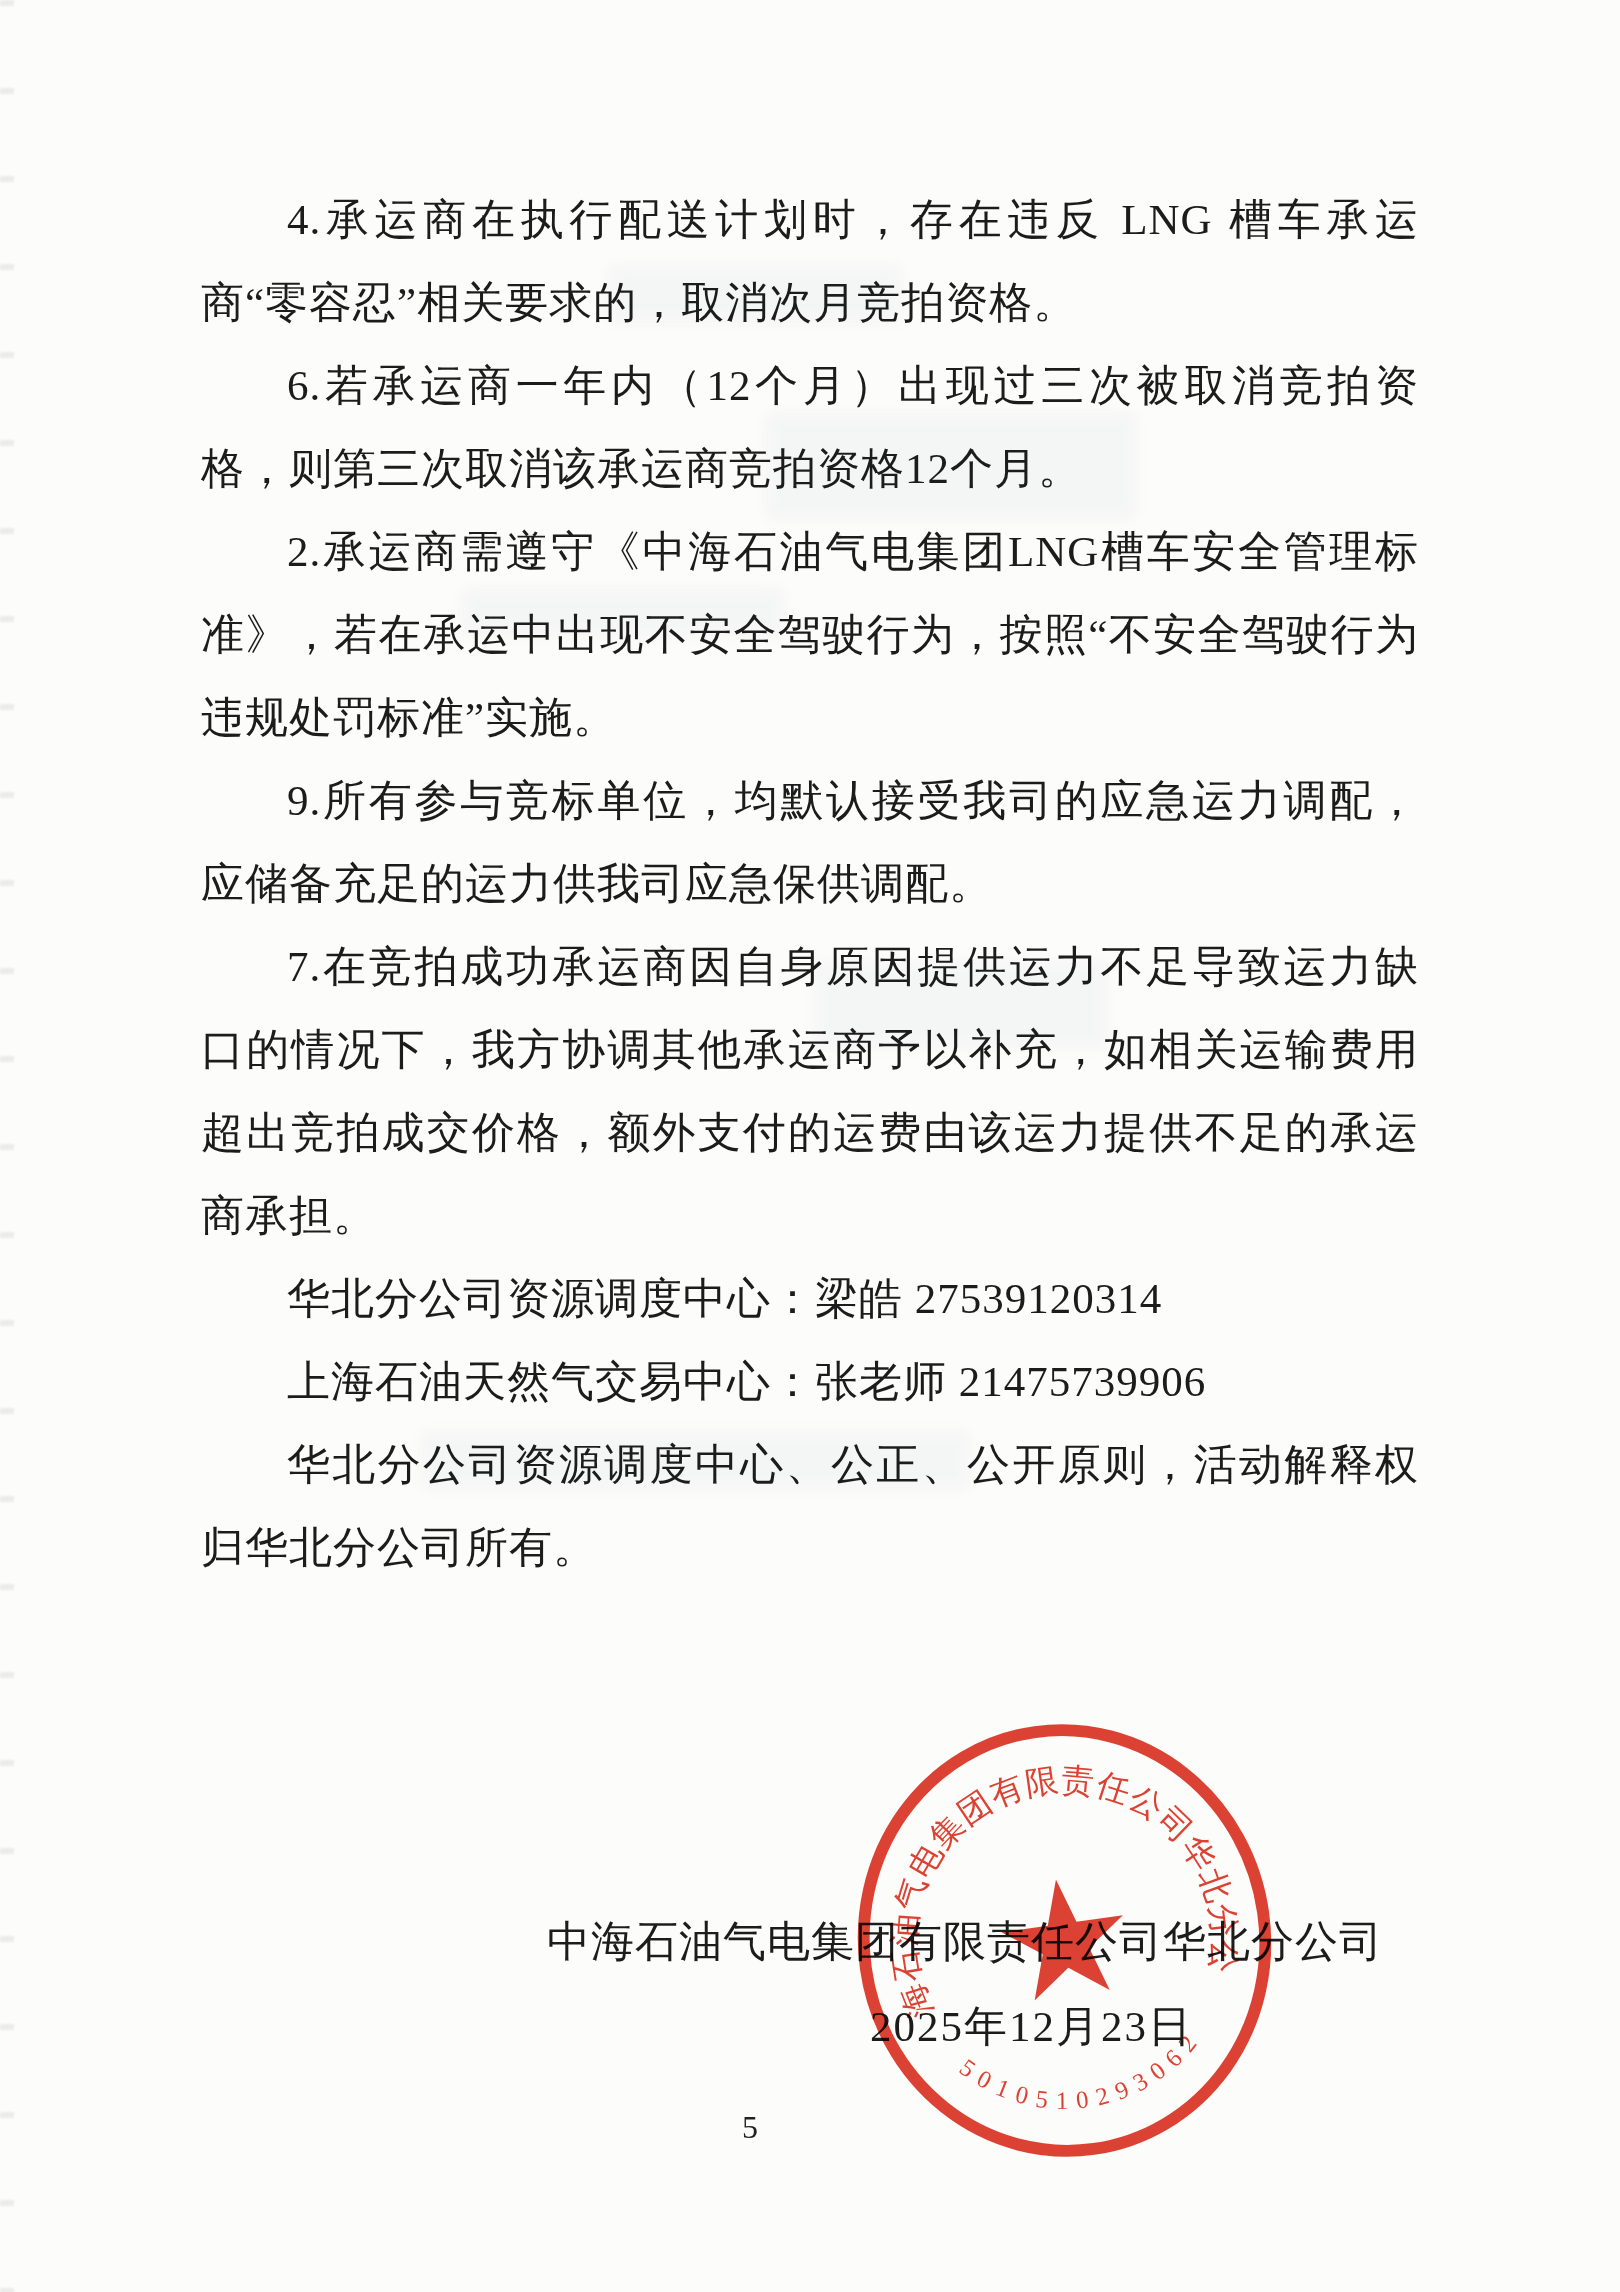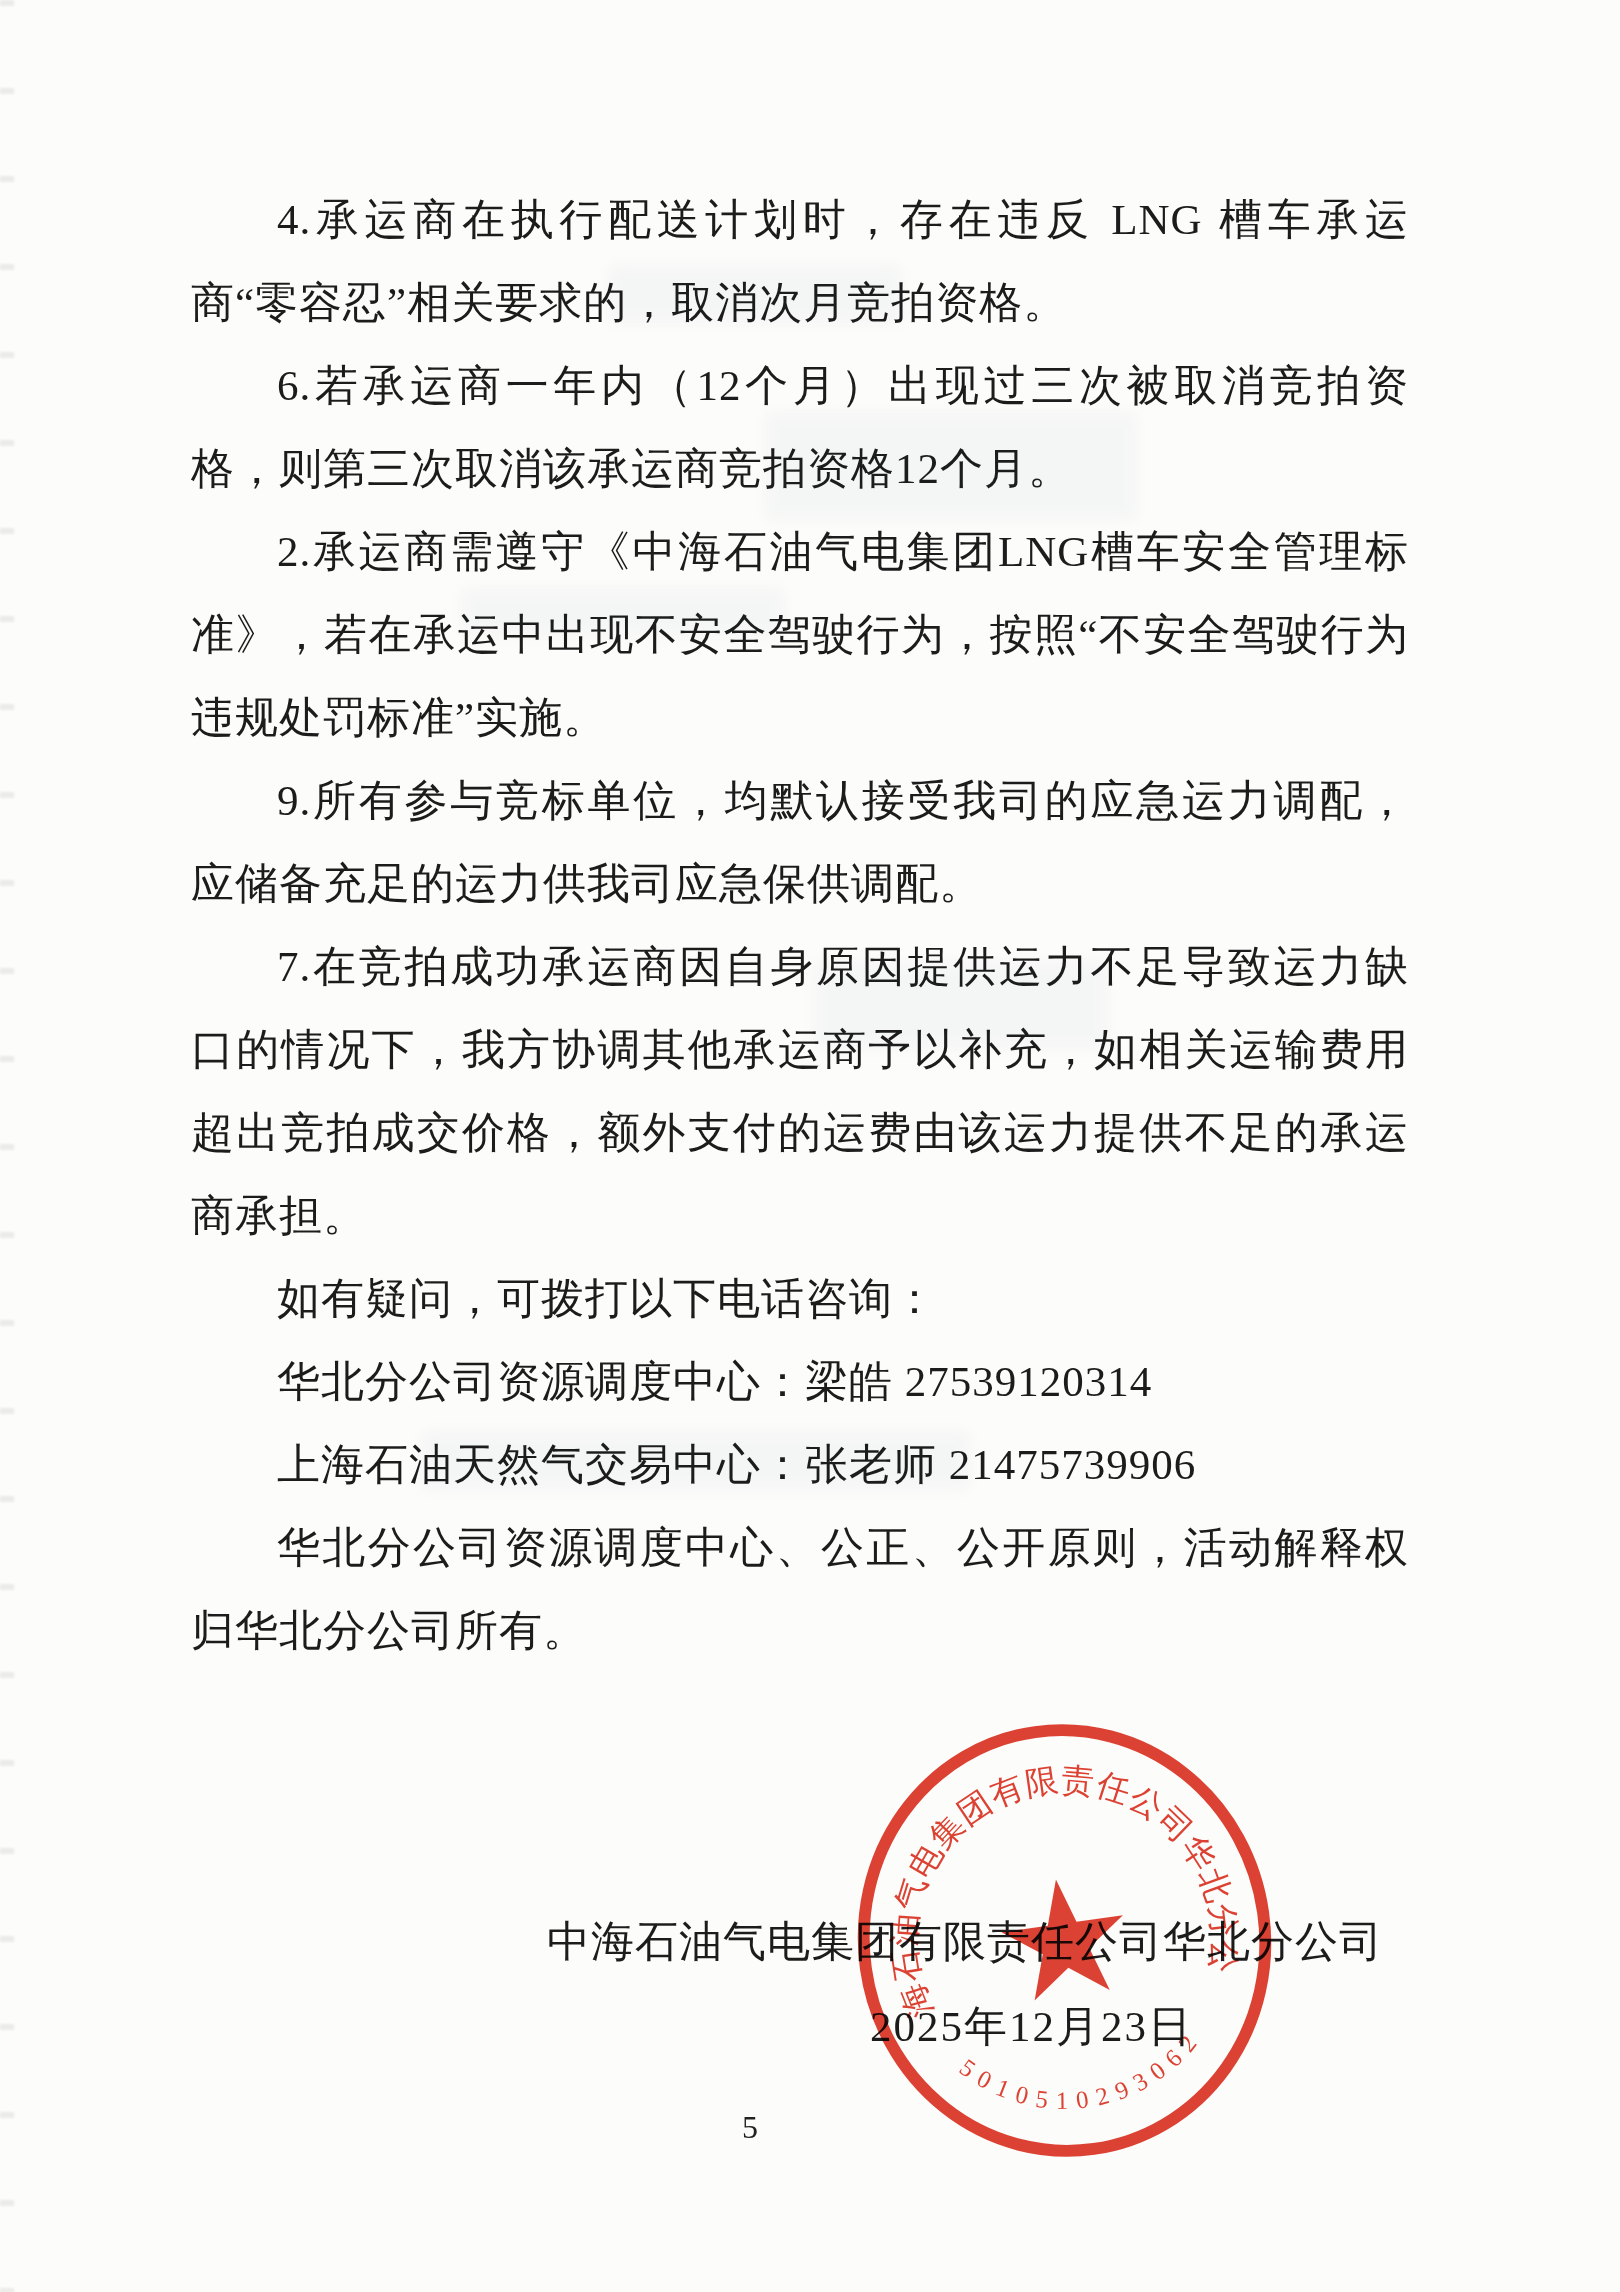--- a/index.html
+++ b/index.html
@@ -23,21 +23,21 @@
     position:absolute;background:#b9c2cf;opacity:.10;filter:blur(5.9px);border-radius:7.8px;
   }
   .g1{left:765px;top:412px;width:372px;height:108px;}
   .g2{left:461px;top:588px;width:323px;height:49px;}
   .g3{left:814px;top:961px;width:294px;height:88px;}
   .g4{left:421px;top:1431px;width:549px;height:59px;}
   .g5{left:608px;top:265px;width:294px;height:59px;}
 
   .doc-body{
     position:absolute;
-    left:191px;top:178px;width:1218px;
+    left:201px;top:178px;width:1218px;
     font-size:43px;line-height:83px;
     text-align:justify;text-justify:inter-ideograph;
     letter-spacing:1px;
   }
   .doc-body p{margin:0;text-indent:2em;}
 
   .signature{
     position:absolute;left:547px;top:1913px;
     font-size:43px;white-space:nowrap;letter-spacing:1px;
   }
@@ -70,21 +70,20 @@
   <div class="ghost g3"></div>
   <div class="ghost g4"></div>
   <div class="ghost g5"></div>
 
   <div class="doc-body">
     <p>4.承运商在执行配送计划时，存在违反 LNG 槽车承运商“零容忍”相关要求的，取消次月竞拍资格。</p>
     <p>6.若承运商一年内（12个月）出现过三次被取消竞拍资格，则第三次取消该承运商竞拍资格12个月。</p>
     <p>2.承运商需遵守《中海石油气电集团LNG槽车安全管理标准》，若在承运中出现不安全驾驶行为，按照“不安全驾驶行为违规处罚标准”实施。</p>
     <p>9.所有参与竞标单位，均默认接受我司的应急运力调配，应储备充足的运力供我司应急保供调配。</p>
     <p>7.在竞拍成功承运商因自身原因提供运力不足导致运力缺口的情况下，我方协调其他承运商予以补充，如相关运输费用超出竞拍成交价格，额外支付的运费由该运力提供不足的承运商承担。</p>
-    <p>如有疑问，可拨打以下电话咨询：</p>
     <p>华北分公司资源调度中心：梁皓 27539120314</p>
     <p>上海石油天然气交易中心：张老师 21475739906</p>
     <p>华北分公司资源调度中心、公正、公开原则，活动解释权归华北分公司所有。</p>
   </div>
 
   <div class="signature">中海石油气电集团有限责任公司华北分公司</div>
   <div class="dateline">2025年12月23日</div>
   <div class="page-number">5</div>
 
   <div class="seal">

